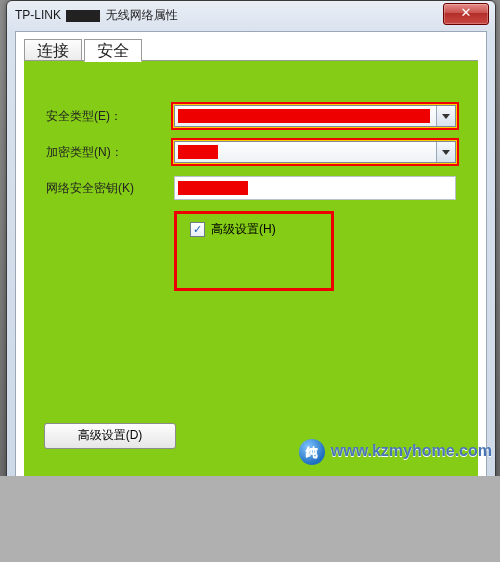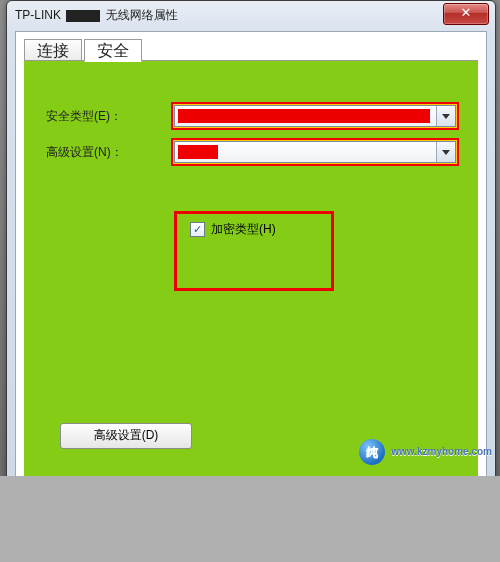--- a/index.html
+++ b/index.html
@@ -26,27 +26,27 @@
   .combo-redact.b{right:26px;width:40px;right:auto;}
   .hi-frame{position:absolute;pointer-events:none;border:2px solid #fc0;}
   .hi-frame.red{border:2px solid #f00000;box-shadow:0 0 0 1px #fc0 inset;}
   .hi1{left:-3px;top:-3px;right:-3px;bottom:-3px;}
   .textbox{position:relative;flex:1;height:22px;border:1px solid #b7c2cd;background:#fff;}
   .text-redact{position:absolute;left:3px;top:4px;width:70px;bottom:4px;background:#e00;}
   .chkwrap{position:absolute;left:150px;top:150px;width:160px;height:80px;}
   .chkwrap .redframe{position:absolute;inset:0;border:3px solid #ef0000;}
   .chk{position:absolute;left:16px;top:10px;display:flex;align-items:center;gap:6px;}
   .cbox{width:13px;height:13px;border:1px solid #6e7b8a;background:linear-gradient(#fff,#e9eef5);display:flex;align-items:center;justify-content:center;font-size:11px;color:#1560b3;line-height:11px;}
-  .adv-btn{position:absolute;left:36px;top:362px;height:24px;width:130px;border:1px solid #8c8c8c;border-radius:3px;background:linear-gradient(#fdfdfd,#e6e6e6);text-align:center;line-height:22px;}
+  .adv-btn{position:absolute;left:20px;top:362px;height:24px;width:130px;border:1px solid #8c8c8c;border-radius:3px;background:linear-gradient(#fdfdfd,#e6e6e6);text-align:center;line-height:22px;}
   .footer{position:absolute;left:0;right:0;bottom:0;height:40px;border-top:1px solid #cfd6df;background:#f1f4f8;}
   .ok-btn{position:absolute;right:2px;top:8px;height:24px;width:82px;border:1px solid #8c8c8c;border-radius:3px;background:linear-gradient(#fdfdfd,#e6e6e6);text-align:center;line-height:22px;margin-top:6px;}
   .watermark{position:absolute;right:8px;bottom:4px;height:40px;display:flex;align-items:center;gap:6px;color:#2a5ea8;font-weight:bold;font-style:italic;text-shadow:0 1px 0 #fff;pointer-events:none;}
   .wm-badge{width:26px;height:26px;border-radius:50%;background:radial-gradient(circle at 35% 30%,#7fc3ff,#1f6fc0 70%);display:flex;align-items:center;justify-content:center;color:#fff;font-style:normal;font-size:12px;}
   .wm-text .cn{font-size:15px;color:#2356a4;}
-  .wm-text .url{font-size:10px;color:#4a75b7;font-style:normal;display:block;margin-top:-2px;}
+  .wm-text .url{font-size:16px;color:#4a75b7;font-style:normal;display:block;margin-top:-2px;}
 </style>
 </head>
 <body>
 
 <div class="stage">
   <div class="window">
     <div class="titlebar">
       <span>TP-LINK</span>
       <span class="title-redact"></span>
       <span>无线网络属性</span>
@@ -71,41 +71,47 @@
               <div class="combo-box"></div>
               <div class="combo-redact a"></div>
               <div class="combo-btn">
                 <div class="tri"></div>
               </div>
               <div class="hi-frame red hi1"></div>
             </div>
           </div>
 
           <div class="row">
-            <div class="lab">高级设置(N)：</div>
+            <div class="lab">加密类型(N)：</div>
             <div class="combo">
               <div class="combo-box"></div>
               <div class="combo-redact b"></div>
               <div class="combo-btn">
                 <div class="tri"></div>
               </div>
               <div class="hi-frame red hi1"></div>
             </div>
           </div>
 
+          <div class="row">
+            <div class="lab">网络安全密钥(K)</div>
+            <div class="textbox">
+              <div class="text-redact"></div>
+            </div>
+          </div>
 
         </div>
 
         <div class="chkwrap">
           <div class="redframe"></div>
           <label class="chk">
             <span class="cbox">
               <span>✓</span>
             </span>
-            <span>加密类型(H)</span>
+            <span>高级设置(H)</span>
           </label>
         </div>
 
         <div class="adv-btn">高级设置(D)</div>
       </div>
 
       <div class="footer">
         <div class="ok-btn">确定</div>
       </div>
     </div>

